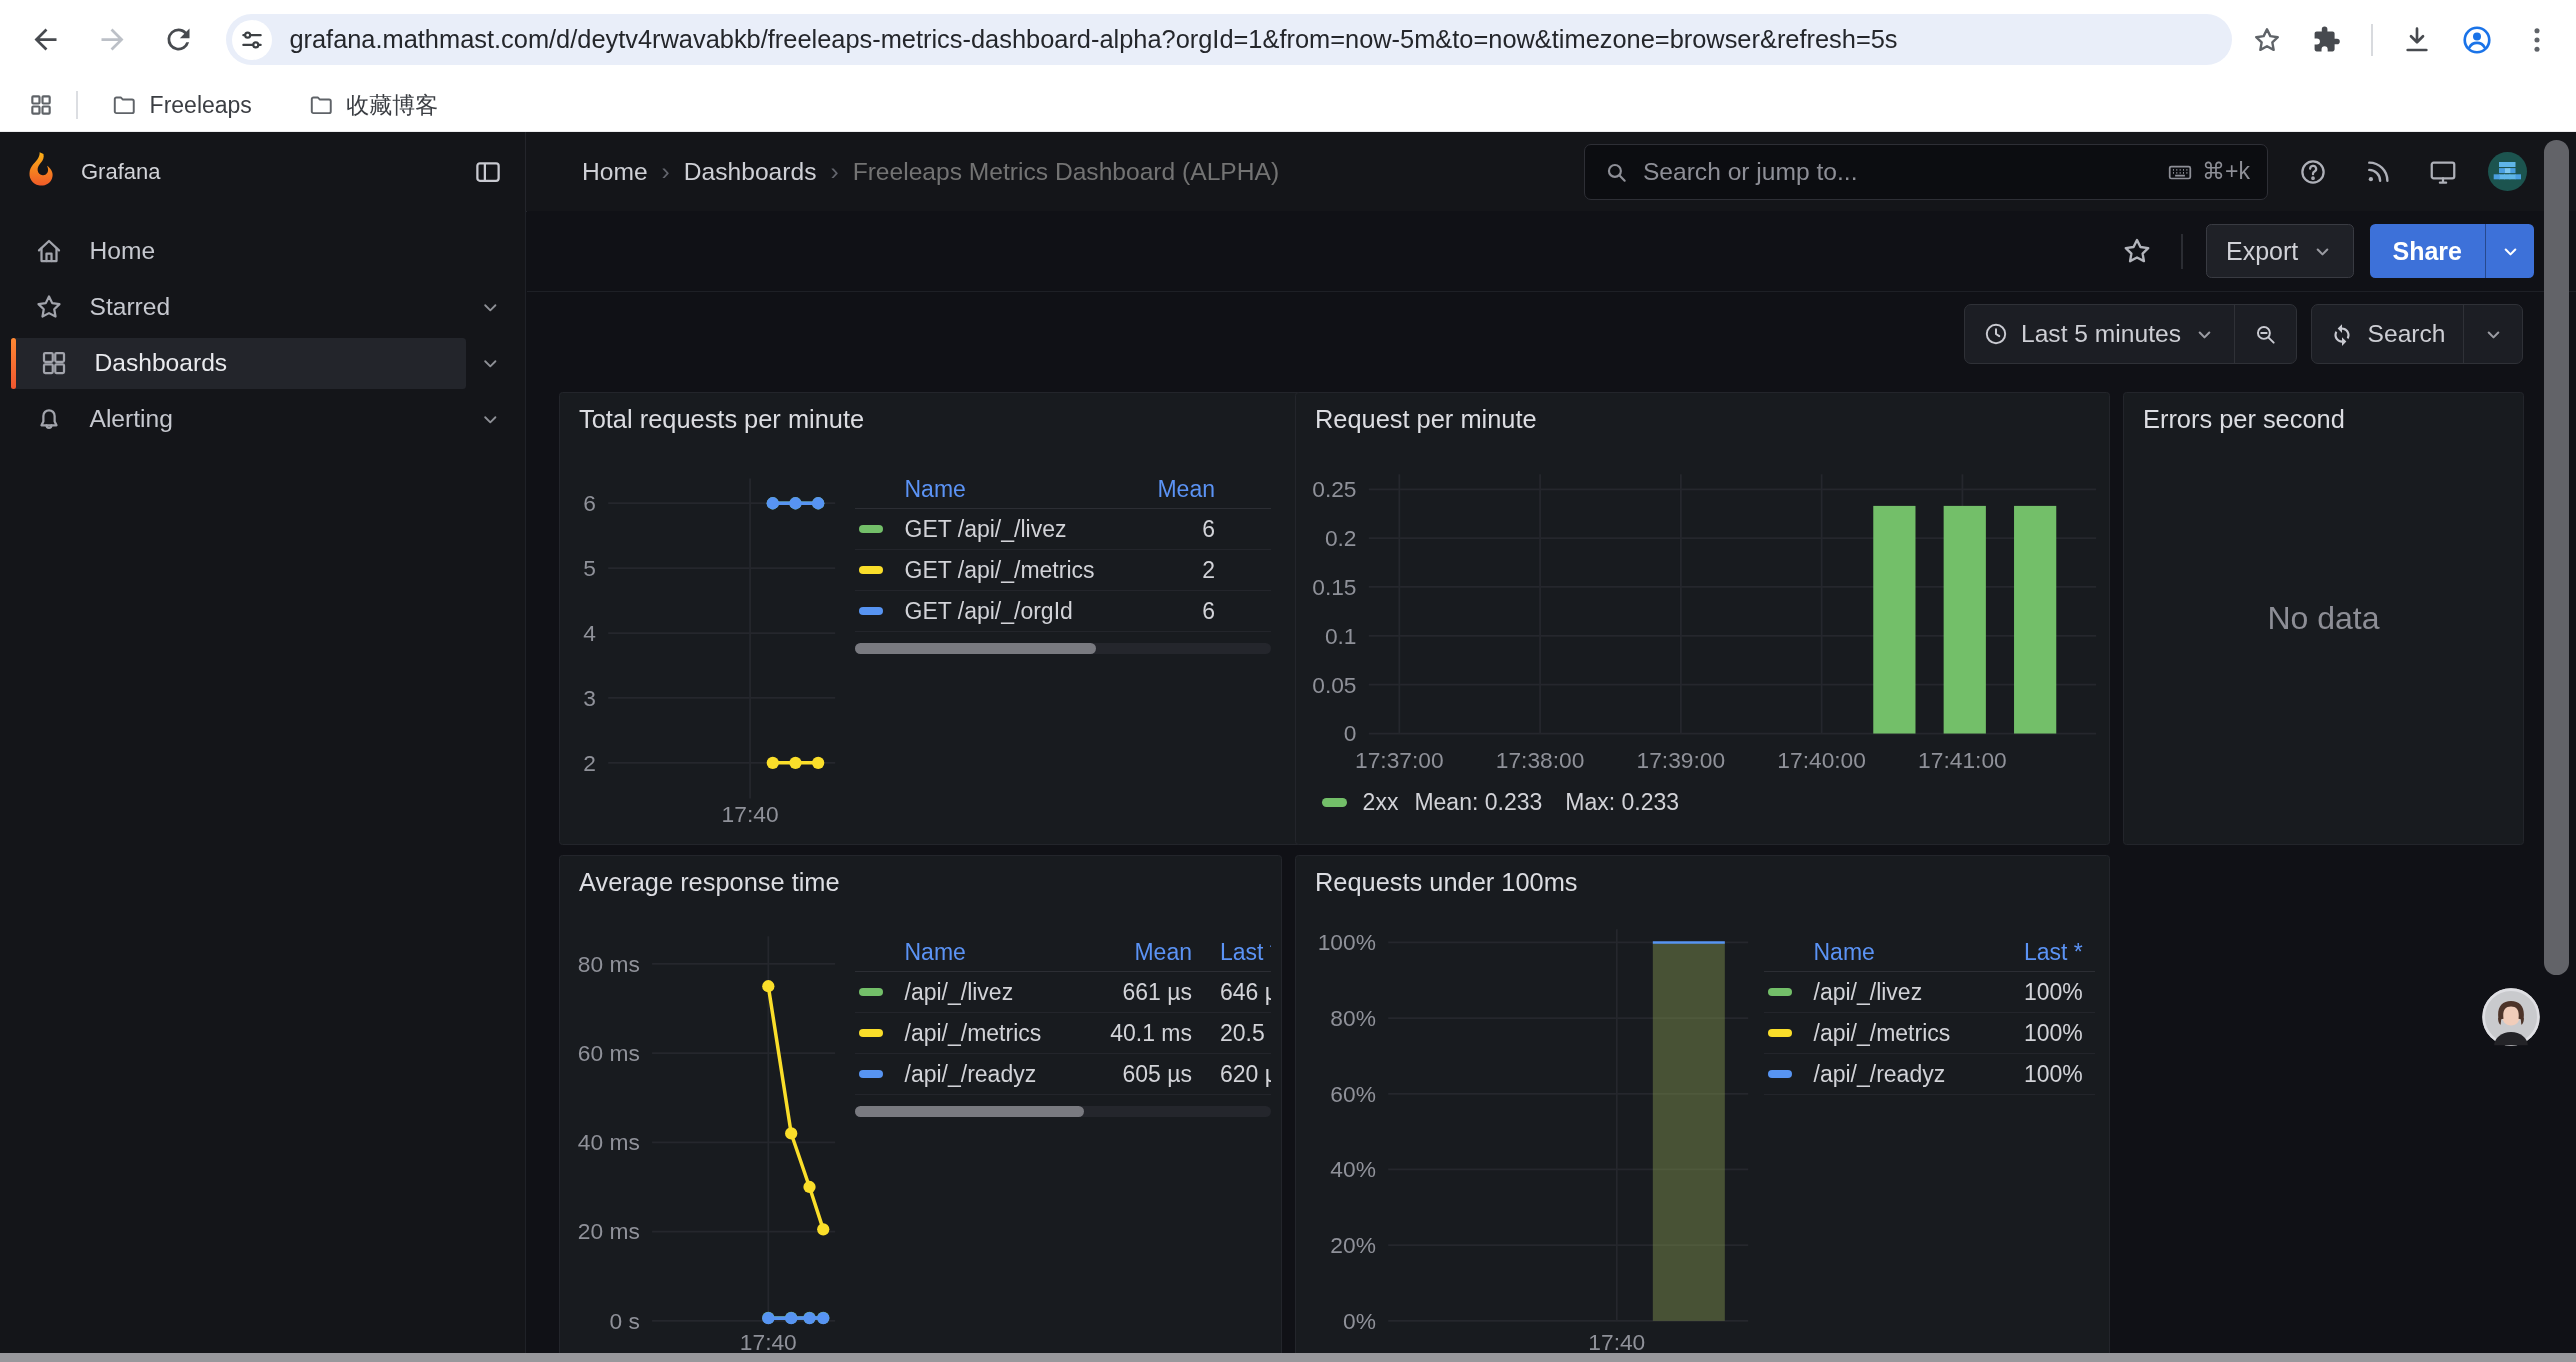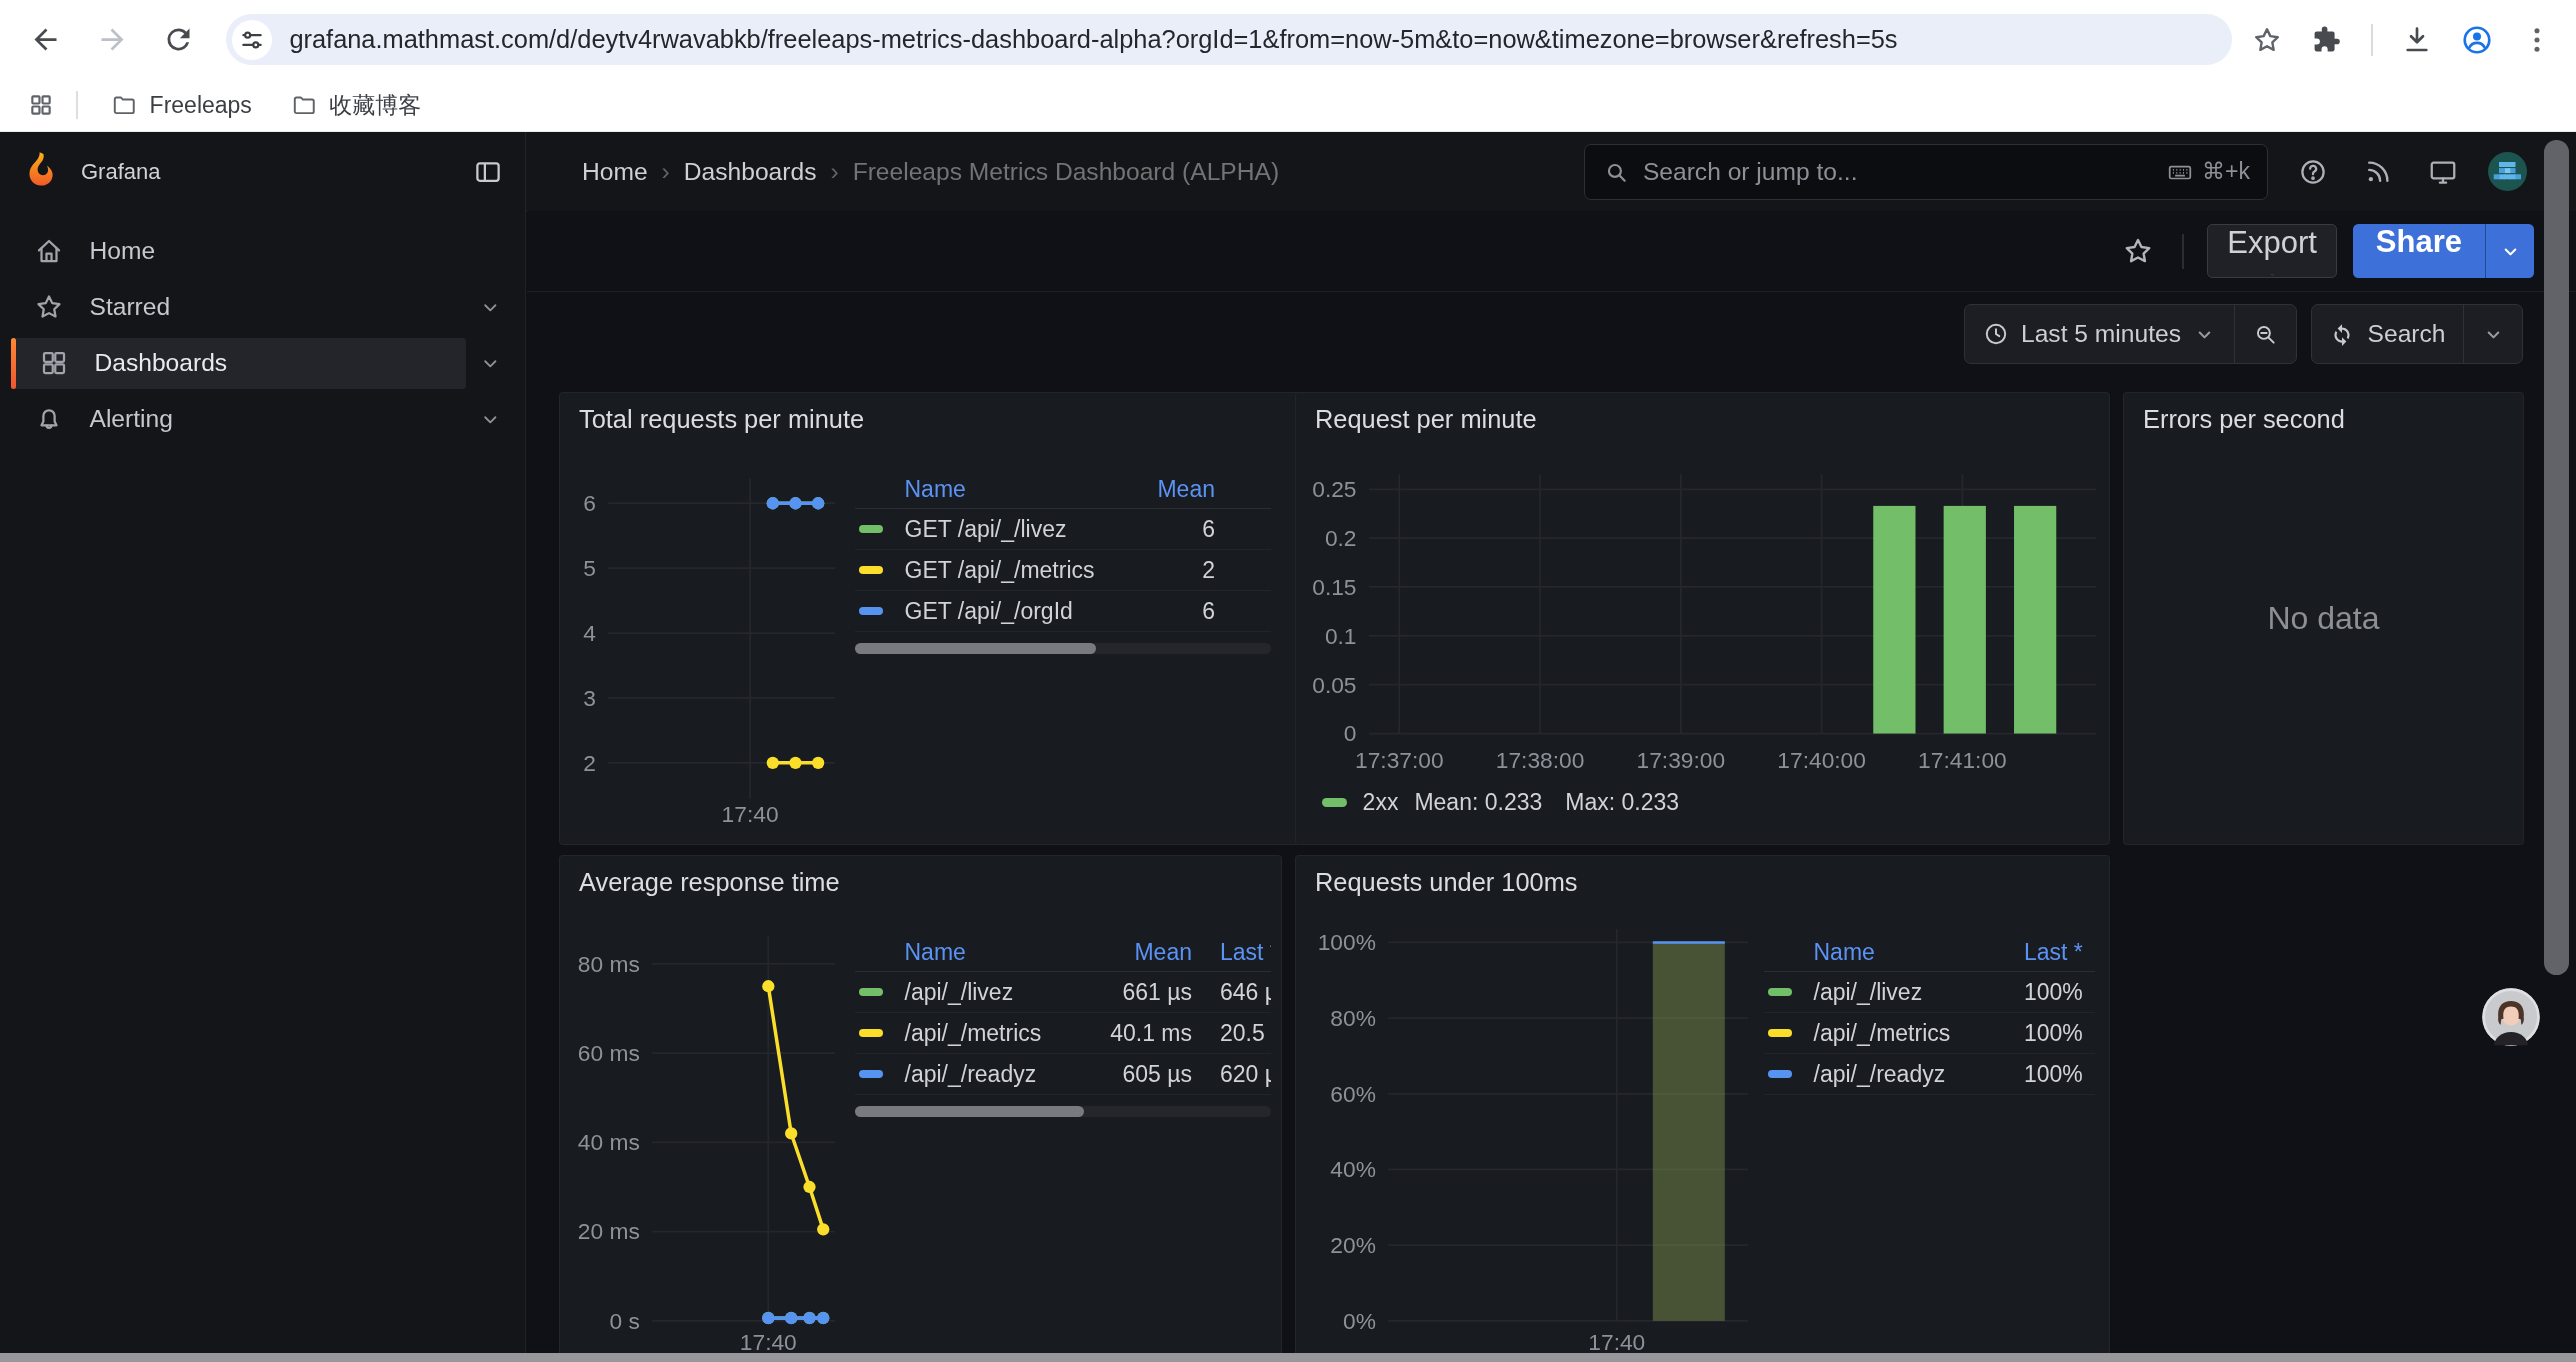--- a/index.html
+++ b/index.html
@@ -62,21 +62,21 @@
   .side-row.active .side-label { color:#e9eaee; }
   .side-chev { width:49px; height:100%; display:flex; align-items:center; justify-content:center; color:#8e9096; flex:none; }
   .side-chev svg { width:24.6px; height:24.6px; }
 
   
   .canvas { position:absolute; left:527px; top:211px; right:0; bottom:10.5px; background:#101116; overflow:hidden; }
   .subtoolbar { position:absolute; left:0; top:0; width:100%; height:81px; display:flex; align-items:center; justify-content:flex-end; gap:16px; padding-right:42px; border-bottom:0.9px solid #1e2026; }
   .st-star { width:42px; height:42px; display:flex; align-items:center; justify-content:center; color:#b3b5bc; }
   .st-star svg { width:32px; height:32px; }
   .st-sep { width:1.8px; height:35px; background:#2b2d33; margin:0 7px; }
-  .btn { height:54px; border-radius:5.3px; display:flex; align-items:center; font-size:31px;flex-direction:column; }
+  .btn { height:54px; border-radius:5.3px; display:flex; align-items:center; font-size:25px; }
   .btn-secondary { background:#1f2127; border:0.9px solid #393b42; color:#d0d1d7; padding:0 19px; gap:12.3px; }
   .btn-secondary svg { width:23px; height:23px; color:#9a9ba2; }
   .share-group { display:flex; }
   .btn-share { background:#3d71d9; color:#ffffff; font-weight:bold; padding:0 23px; border-radius:5.3px 0 0 5.3px; }
   .btn-share-chev { background:#3d71d9; width:49px; display:flex; align-items:center; justify-content:center; color:#ffffff; border-left:1.8px solid rgba(0,0,0,0.35); border-radius:0 5.3px 5.3px 0; height:54px; }
   .btn-share-chev svg { width:23px; height:23px; }
 
   .timebar { position:absolute; top:93px; right:53px; display:flex; gap:14px; }
   .tgroup { display:flex; height:60px; background:#1c1e24; border:0.9px solid #2f3137; border-radius:7px; overflow:hidden; }
   .tseg { display:flex; align-items:center; padding:0 17.5px; gap:12.3px; color:#cdced4; font-size:24.6px; }
@@ -174,21 +174,21 @@
   <div class="bookmarks">
     <div class="bm-apps">
       <svg viewBox="0 0 24 24" fill="none" stroke="#5f6368" stroke-width="2">
         <rect x="4" y="4" width="6.6" height="6.6" rx="0.8"></rect>
           <rect x="13.4" y="4" width="6.6" height="6.6" rx="0.8"></rect>
         <rect x="4" y="13.4" width="6.6" height="6.6" rx="0.8"></rect>
           <rect x="13.4" y="13.4" width="6.6" height="6.6" rx="0.8"></rect>
       </svg>
     </div>
     <div class="bm-sep"></div>
-    <div id="bookmark-list" style="display:flex;align-items:center;gap:7px;">
+    <div id="bookmark-list" style="display:flex;align-items:center;gap:24px;">
         <div class="bm-item">
           <svg class="" viewBox="0 0 24 24" fill="none" stroke="#5f6368" stroke-width="1.8" stroke-linecap="round" stroke-linejoin="round">
             <path d="M3.5 6.5c0-.8.7-1.5 1.5-1.5h4l2 2h8.5c.8 0 1.5.7 1.5 1.5V18c0 .8-.7 1.5-1.5 1.5H5c-.8 0-1.5-.7-1.5-1.5z"></path>
           </svg>
           <span>Freeleaps</span>
         </div>
         <div class="bm-item">
           <svg class="" viewBox="0 0 24 24" fill="none" stroke="#5f6368" stroke-width="1.8" stroke-linecap="round" stroke-linejoin="round">
             <path d="M3.5 6.5c0-.8.7-1.5 1.5-1.5h4l2 2h8.5c.8 0 1.5.7 1.5 1.5V18c0 .8-.7 1.5-1.5 1.5H5c-.8 0-1.5-.7-1.5-1.5z"></path>
           </svg>

